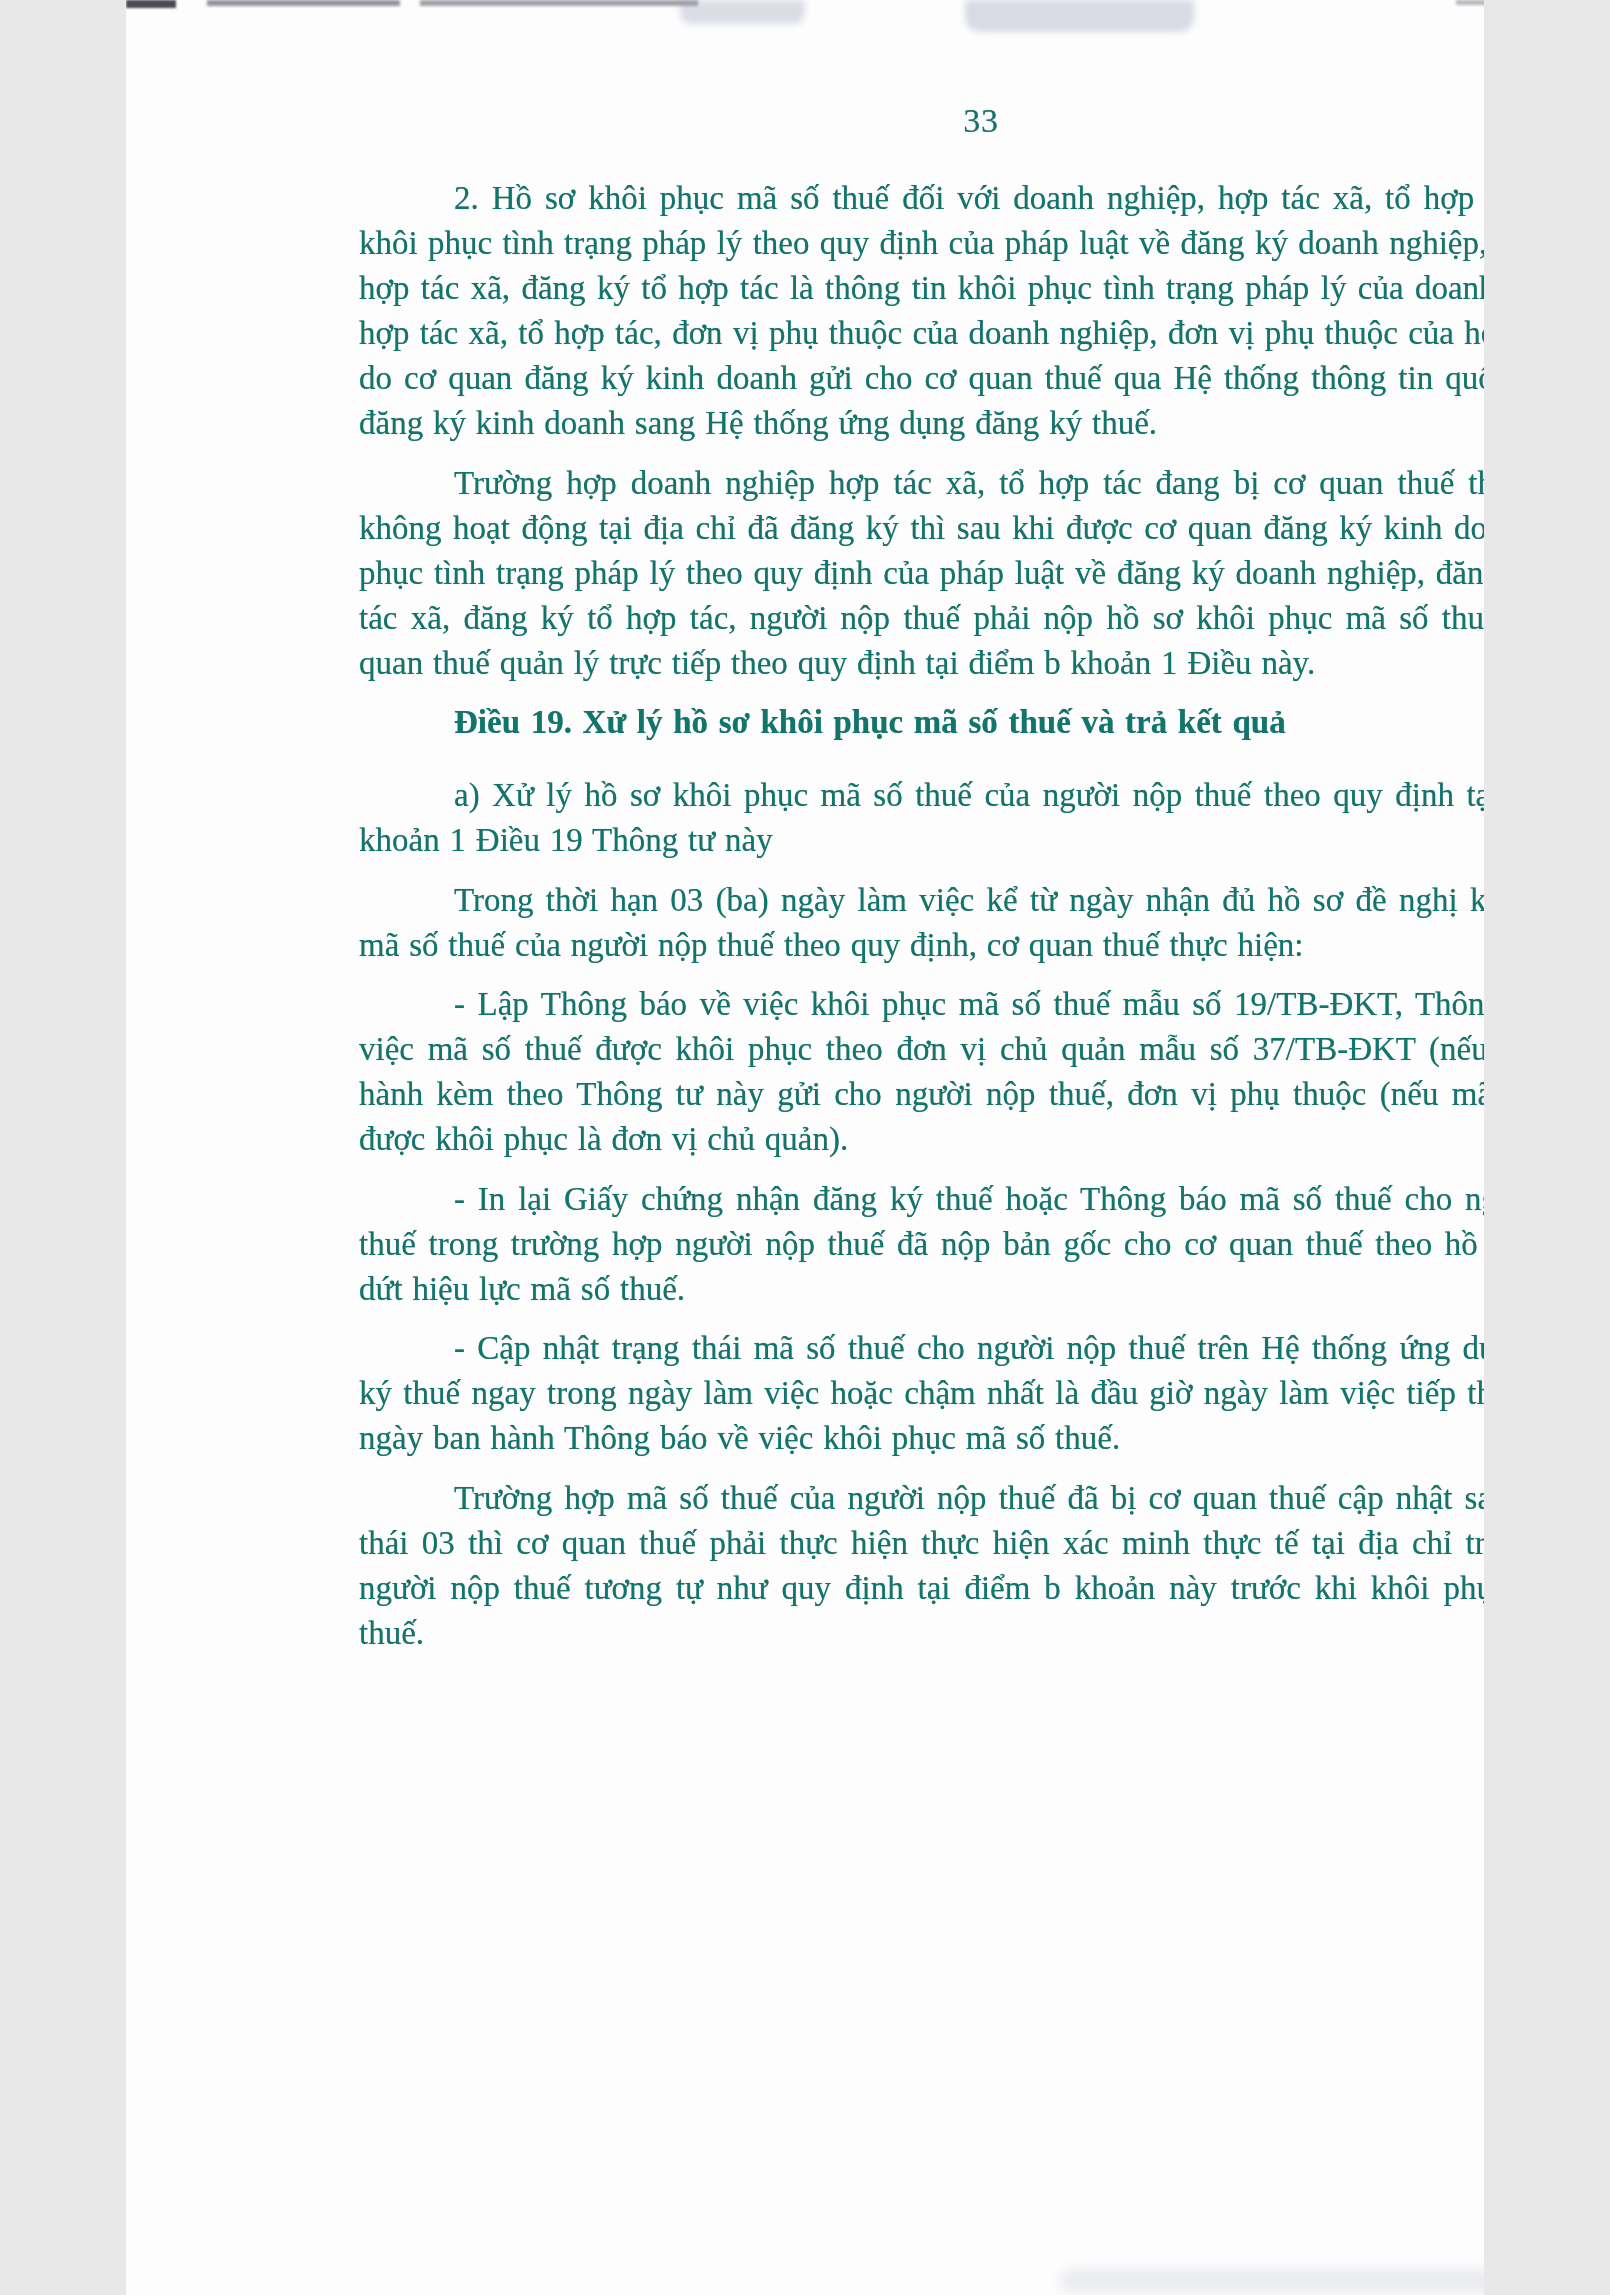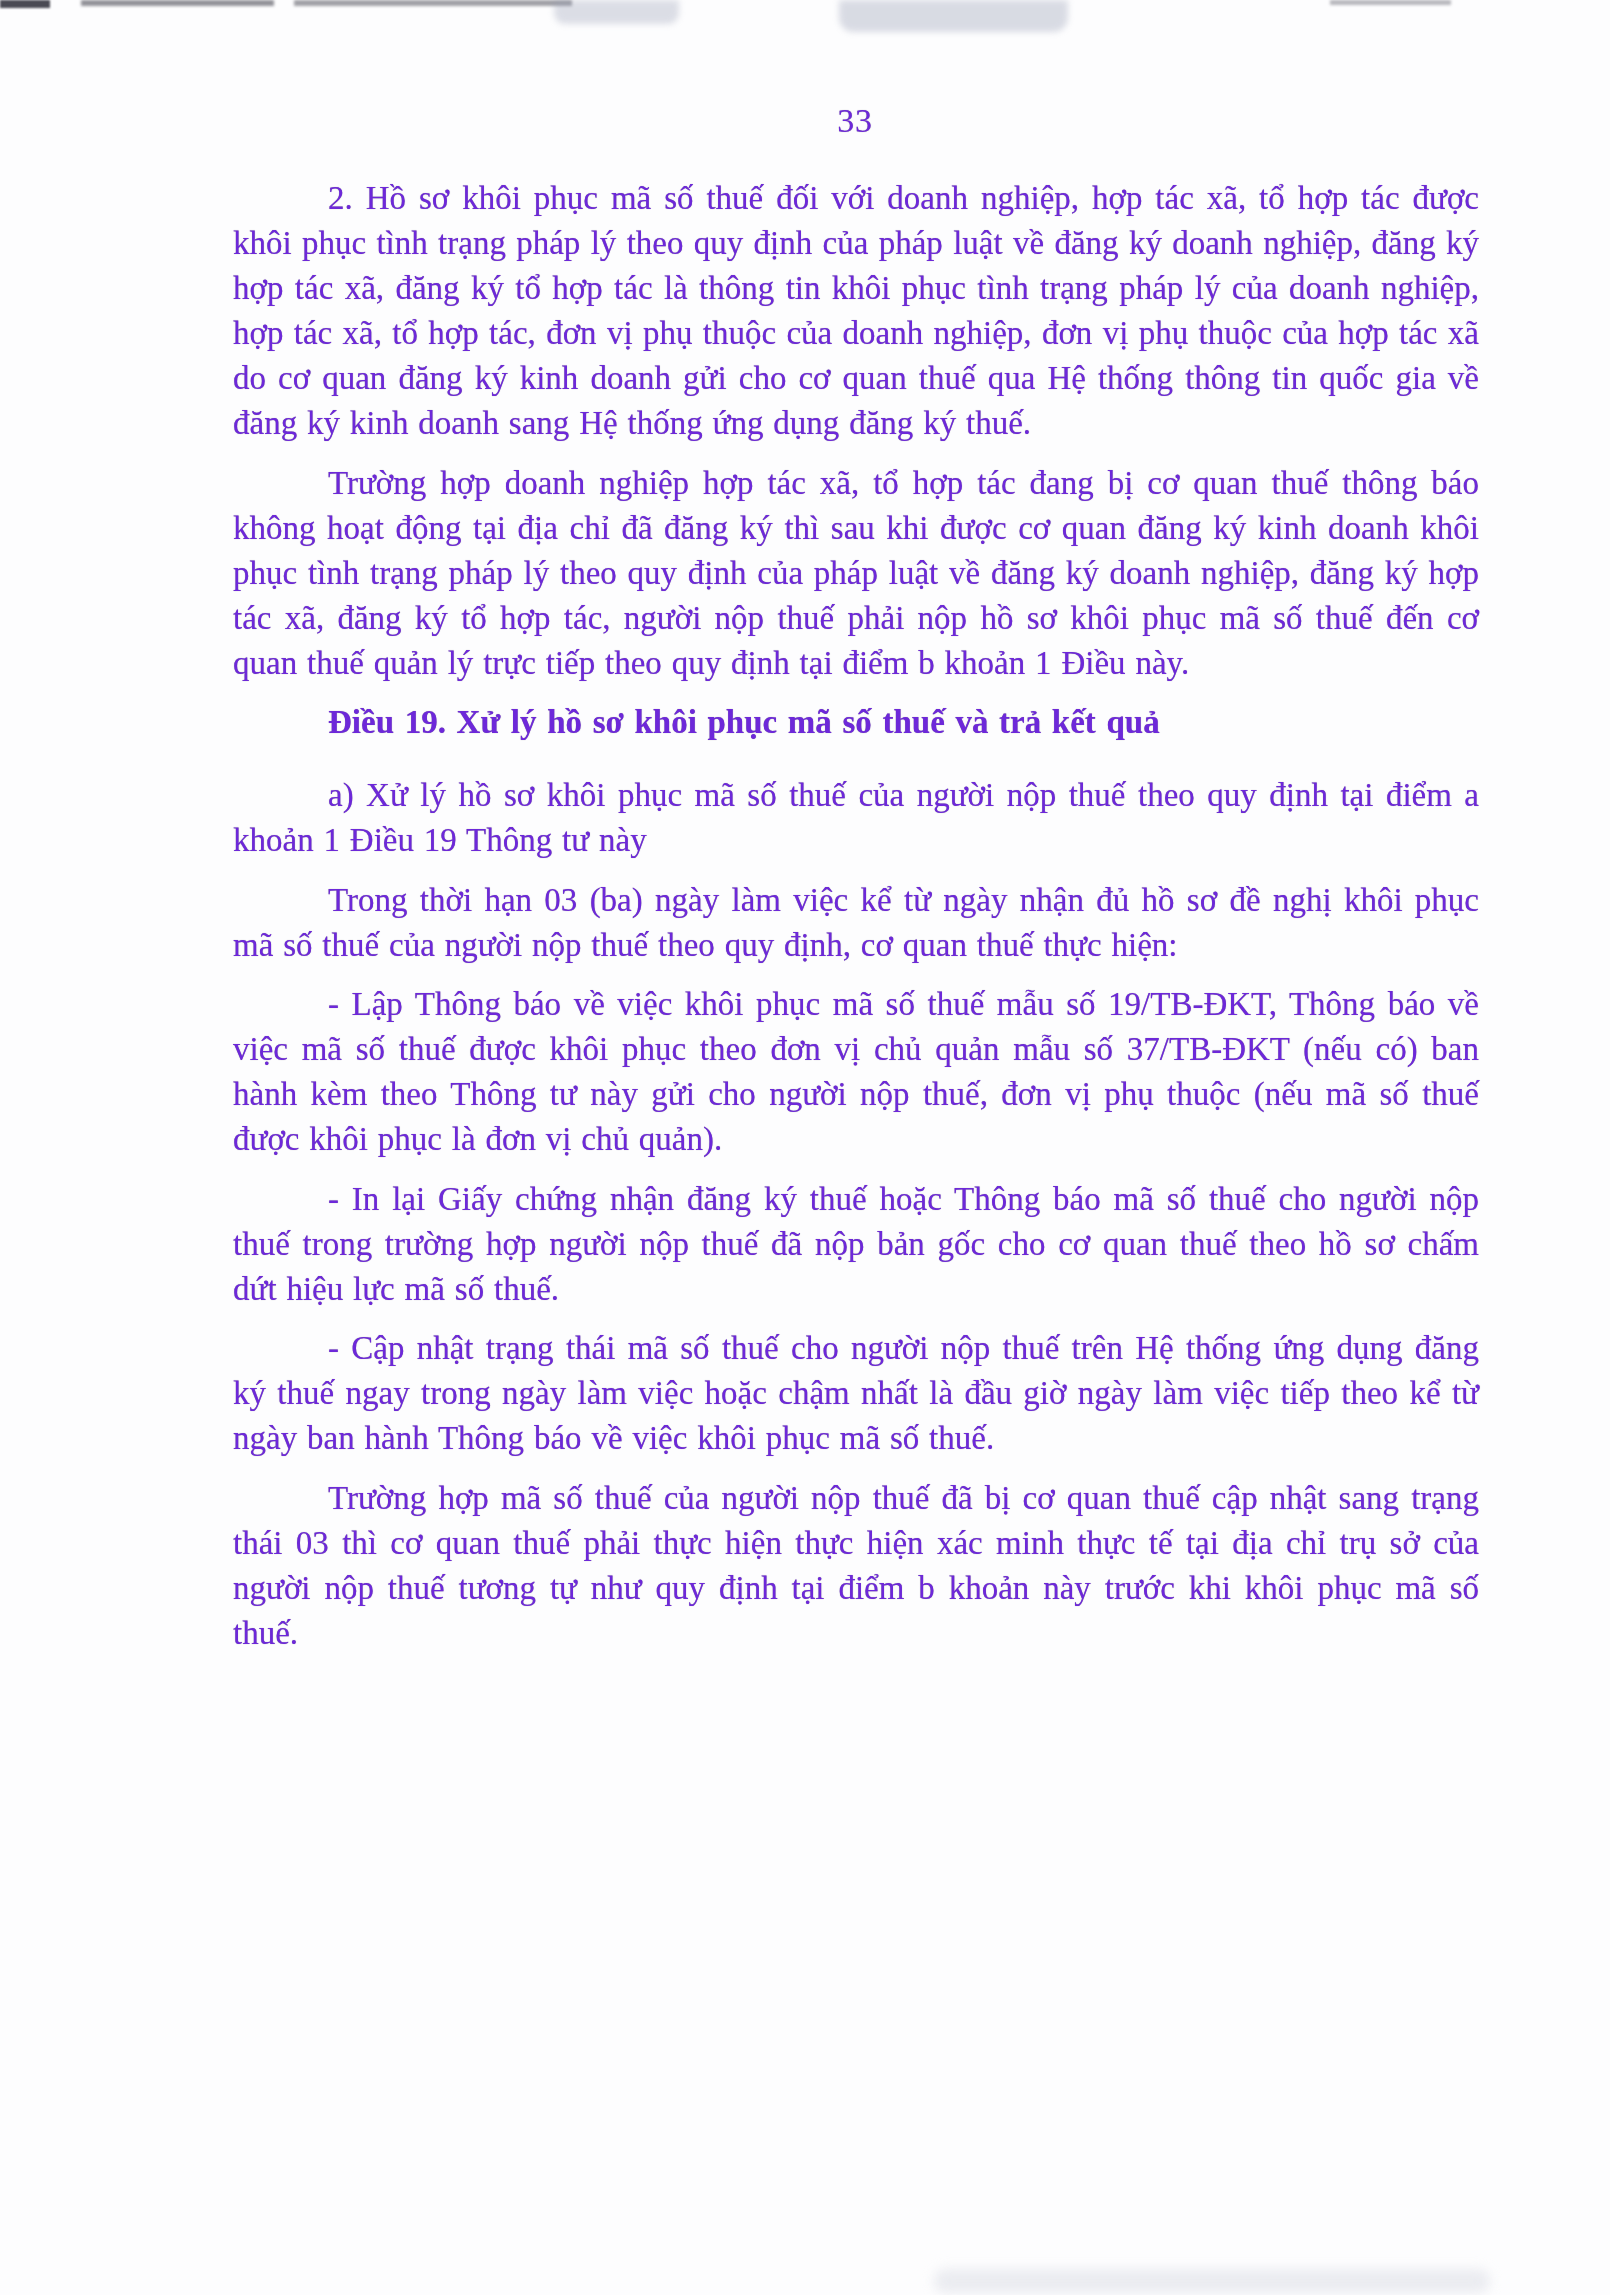--- a/index.html
+++ b/index.html
@@ -2,27 +2,27 @@
 <html lang="vi" style="font-size:13px"><head>
 <meta charset="utf-8">
 <style>
   html, body {
     margin: 0;
     padding: 0;
     background: #e8e8e8;
   }
   .page {
     position: relative;
-    width: 1610px;
+    width: 1358px;
     height: 2295px;
     margin: 0 auto;
     background: #fdfdfe;
     overflow: hidden;
     font-family: "Liberation Serif", "DejaVu Serif", serif;
-    color: #6d28d9;
+    color: #0f766e;
   }
   
   .page-number,
   .content p {
     text-shadow: 0 0 0.8px rgba(20,20,20,0.45);
   }
   .page-number {
     position: absolute;
     top: 98px;
     left: 233px;

